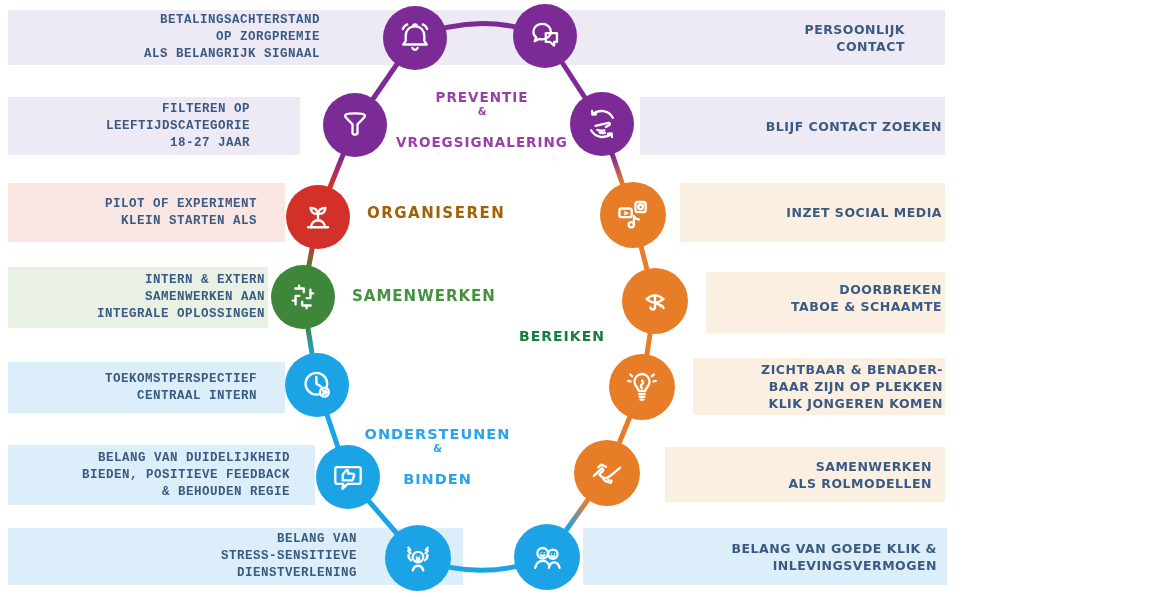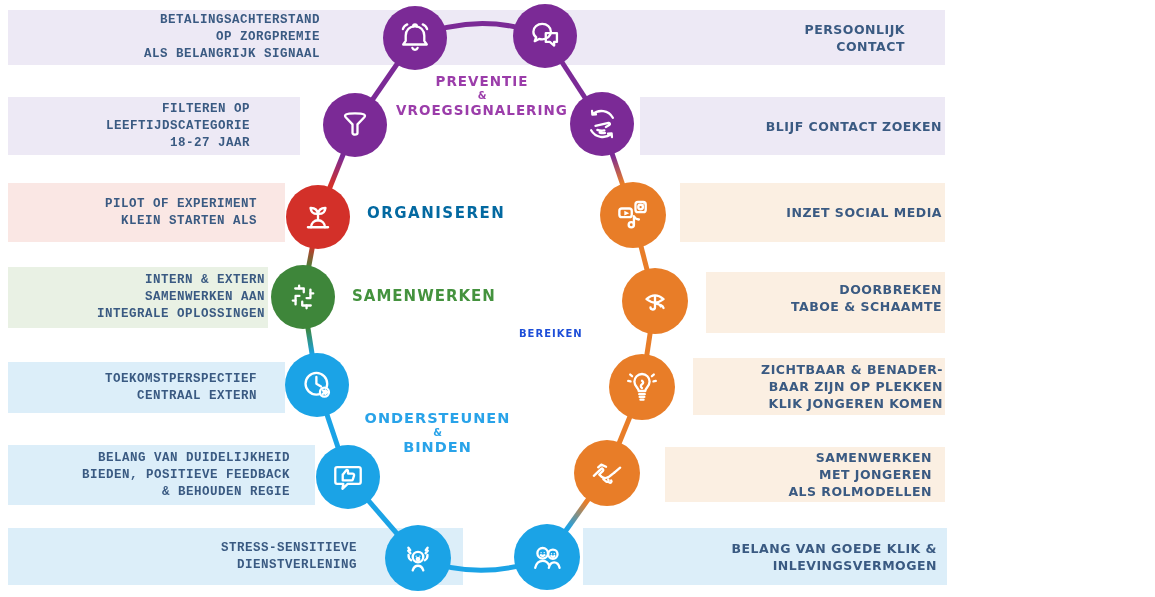--- a/index.html
+++ b/index.html
@@ -14,25 +14,25 @@
   .ring{position:absolute;left:0;top:0;z-index:2;}
   .item-text{position:absolute;z-index:3;display:flex;flex-direction:column;justify-content:center;
              color:#3A5A82;font-size:12.5px;font-weight:bold;letter-spacing:0.5px;line-height:17px;}
   .item-text.r{text-align:right;font-family:Liberation Mono, monospace;}
   .item-text.l{text-align:right;}
   .item-text span{display:block;white-space:nowrap;}
   .cat{position:absolute;z-index:3;font-weight:bold;white-space:nowrap;}
   .cat span{display:block;}
   .cat.center{text-align:center;}
   .cat-purple{color:#9B3DAA;}
-  .cat-red{color:#0369a1;font-size:15px;letter-spacing:1.5px;}
+  .cat-red{color:#a16207;font-size:15px;letter-spacing:1.5px;}
   .cat-green{color:#44923E;font-size:15px;letter-spacing:1px;}
-  .cat-orange{color:#1d4ed8;font-size:10px;letter-spacing:1px;text-align:right;}
+  .cat-orange{color:#15803d;font-size:14px;letter-spacing:1px;text-align:right;}
   .cat-blue{color:#29A3E9;}
-  .cat .big{font-size:13.5px;letter-spacing:1px;line-height:16px;}
+  .cat .big{font-size:13.5px;letter-spacing:1px;line-height:16px;margin-top:16px;}
   .cat .amp{font-size:10px;line-height:13px;}
   .cat-blue .big{font-size:14.5px;}
   .icon{stroke:#fff;fill:none;stroke-width:1.5;stroke-linecap:round;stroke-linejoin:round;}
   .icon .fill{fill:#fff;stroke:none;}
 </style>
 </head>
 <body>
 
 <div class="stage">
 
@@ -206,28 +206,29 @@
     <span>PILOT OF EXPERIMENT</span>
     <span>KLEIN STARTEN ALS</span>
   </div>
   <div class="item-text r" style="left:20px;top:267px;width:245px;height:61px;">
     <span>INTERN &amp; EXTERN</span>
     <span>SAMENWERKEN AAN</span>
     <span>INTEGRALE OPLOSSINGEN</span>
   </div>
   <div class="item-text r" style="left:20px;top:362px;width:237px;height:51px;">
     <span>TOEKOMSTPERSPECTIEF</span>
-    <span>CENTRAAL EXTERN</span>
+    <span>CENTRAAL INTERN</span>
   </div>
   <div class="item-text r" style="left:20px;top:445px;width:270px;height:60px;">
     <span>BELANG VAN DUIDELIJKHEID</span>
     <span>BIEDEN, POSITIEVE FEEDBACK</span>
     <span>&amp; BEHOUDEN REGIE</span>
   </div>
   <div class="item-text r" style="left:20px;top:528px;width:337px;height:57px;">
+    <span>BELANG VAN</span>
     <span>STRESS-SENSITIEVE</span>
     <span>DIENSTVERLENING</span>
   </div>
 
   <div class="item-text l" style="left:605px;top:10px;width:300px;height:55px;">
     <span>PERSOONLIJK</span>
     <span>CONTACT</span>
   </div>
   <div class="item-text l" style="left:672px;top:97px;width:270px;height:58px;">
     <span>BLIJF CONTACT ZOEKEN</span>
@@ -239,21 +240,20 @@
     <span>DOORBREKEN</span>
     <span>TABOE &amp; SCHAAMTE</span>
   </div>
   <div class="item-text l" style="left:703px;top:358px;width:240px;height:57px;">
     <span>ZICHTBAAR &amp; BENADER-</span>
     <span>BAAR ZIJN OP PLEKKEN</span>
     <span>KLIK JONGEREN KOMEN</span>
   </div>
   <div class="item-text l" style="left:672px;top:447px;width:260px;height:55px;">
     <span>SAMENWERKEN</span>
-    <span>MET JONGEREN</span>
     <span>ALS ROLMODELLEN</span>
   </div>
   <div class="item-text l" style="left:607px;top:528px;width:330px;height:57px;">
     <span>BELANG VAN GOEDE KLIK &amp;</span>
     <span>INLEVINGSVERMOGEN</span>
   </div>
 
   <div class="cat center cat-purple" style="left:390px;top:73px;width:184px;">
     <span class="big">PREVENTIE</span>
     <span class="amp">&amp;</span>

